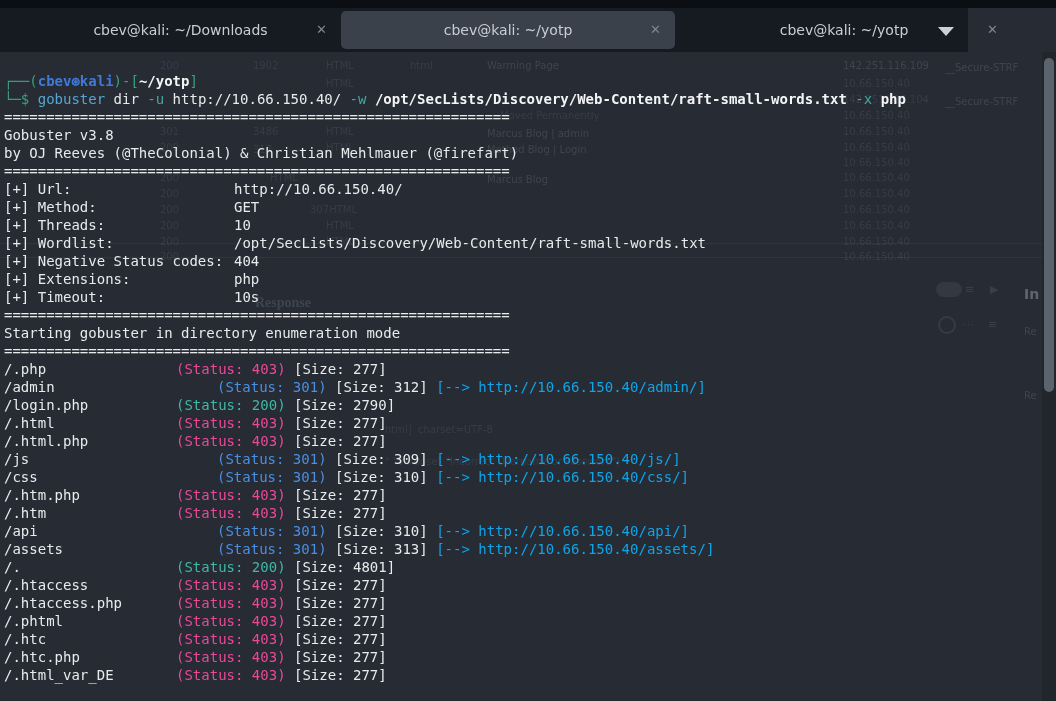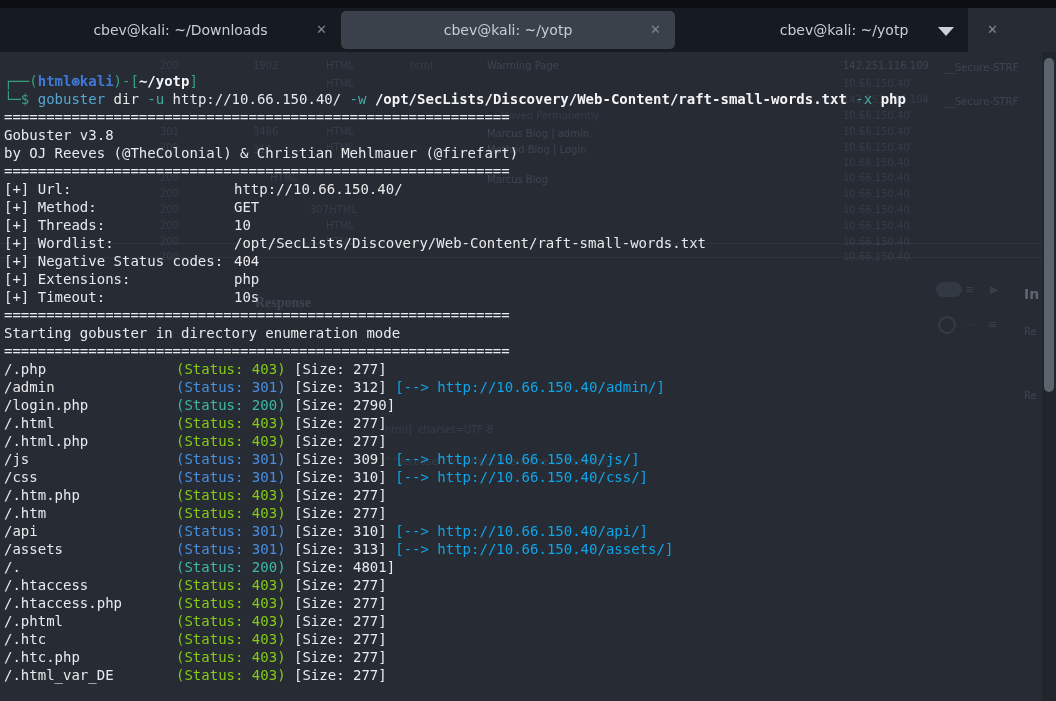--- a/index.html
+++ b/index.html
@@ -44,22 +44,22 @@
   }
   .tline{height:18px;white-space:pre;}
   .frame{color:#36a27d;}
   .user{color:#3f7ad9;font-weight:bold;}
   .pathb{color:#f3f4f6;font-weight:bold;}
   .cmd{color:#55a7d3;}
   .opt{color:#43a89f;}
   .boldfg{color:#f3f4f6;font-weight:bold;}
   .col-name{display:inline-block;width:172px;}
   .col-label{display:inline-block;width:230px;}
-  .s403{color:#84cc16;}
-  .s301{color:#4a8fe2;}
+  .s403{color:#ec4899;}
+  .s301{color:#4a8fe2;margin-left:41px;}
   .s200{color:#3fb8a6;}
   .redir{color:#0ea5e9;}
 </style>
 </head>
 <body>
 
 <div class="top-strip"></div>
 
 <div class="tab-bar">
   <div class="tab" style="left:20px;width:321px;">
@@ -130,21 +130,21 @@
     <span class="bg-item" style="left: 843px; top: 199px;">10.66.150.40</span>
     <span class="bg-item mid big" style="left: 255px; top: 243px; font-family: Liberation Serif, serif;">Response</span>
     <span class="bg-item bright big" style="left: 1024px; top: 234px;">In</span>
     <span class="bg-item mid" style="left: 1024px; top: 274px;">Re</span>
     <span class="bg-item mid" style="left: 1024px; top: 338px;">Re</span>
     <span class="bg-item" style="left: 385px; top: 372px;">html]  charset=UTF-8</span>
     <span class="bg-item" style="left: 385px; top: 404px;">" "Verbose" "Incorrect Username or Password")</span>
   </div>
 
 <div class="term">
-    <div class="tline"><span class="frame">┌──(</span><span class="user">html⊛kali</span><span class="frame">)-[</span><span class="pathb">~/yotp</span><span class="frame">]</span></div>
+    <div class="tline"><span class="frame">┌──(</span><span class="user">cbev⊛kali</span><span class="frame">)-[</span><span class="pathb">~/yotp</span><span class="frame">]</span></div>
     <div class="tline"><span class="frame">└─$ </span><span class="cmd">gobuster</span><span> dir </span><span class="opt">-u</span><span> http://10.66.150.40/ </span><span class="opt">-w</span><span class="boldfg"> /opt/SecLists/Discovery/Web-Content/raft-small-words.txt</span><span class="opt"> -x</span><span class="boldfg"> php</span></div>
     <div class="tline"><span>============================================================</span></div>
     <div class="tline"><span>Gobuster v3.8</span></div>
     <div class="tline"><span>by OJ Reeves (@TheColonial) &amp; Christian Mehlmauer (@firefart)</span></div>
     <div class="tline"><span>============================================================</span></div>
     <div class="tline"><span class="col-label">[+] Url:</span><span>http://10.66.150.40/</span></div>
     <div class="tline"><span class="col-label">[+] Method:</span><span>GET</span></div>
     <div class="tline"><span class="col-label">[+] Threads:</span><span>10</span></div>
     <div class="tline"><span class="col-label">[+] Wordlist:</span><span>/opt/SecLists/Discovery/Web-Content/raft-small-words.txt</span></div>
     <div class="tline"><span class="col-label">[+] Negative Status codes:</span><span>404</span></div>

